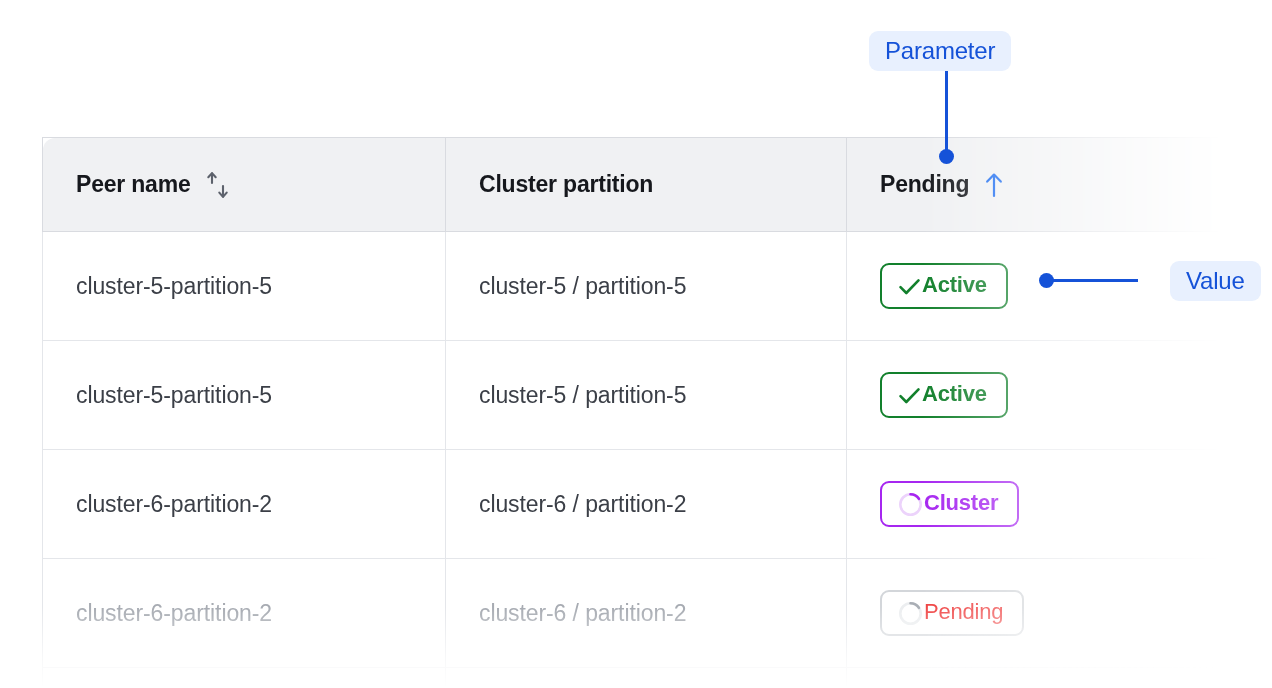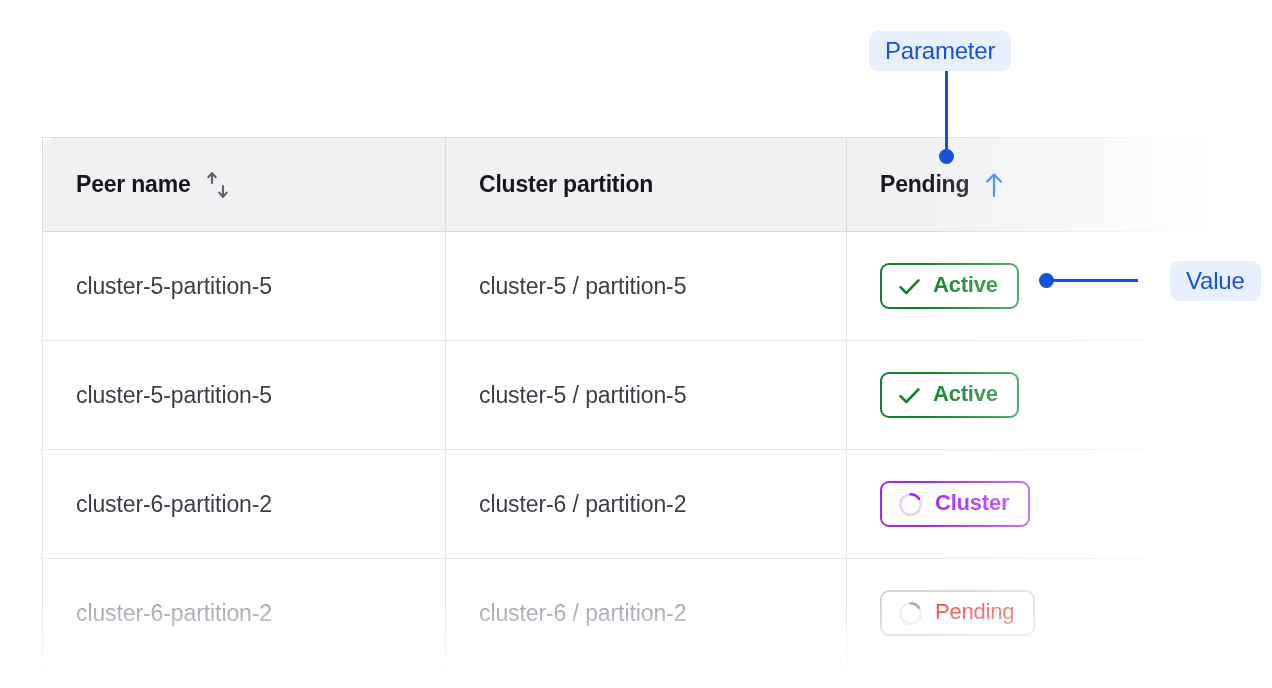--- a/index.html
+++ b/index.html
@@ -91,21 +91,20 @@
   tbody td:last-child { border-right: none; }
   tbody tr td:first-child { border-left: 1px solid #e4e6ea; }
 
   tbody tr.muted td { color: #a7abb2; }
   tbody tr.ghost td { color: #e9eaec; }
 
   
   .badge {
     display: inline-flex;
     align-items: center;
-    gap: 11px;
     height: 46px;
     padding: 0 19px 0 15px;
     border-radius: 9px;
     border: 2px solid #000;
     font-size: 22px;
     font-weight: bold;
     box-sizing: border-box;
     letter-spacing: -0.2px;
   }
   .badge .badge-text { line-height: 1; position: relative; top: -1px; }

